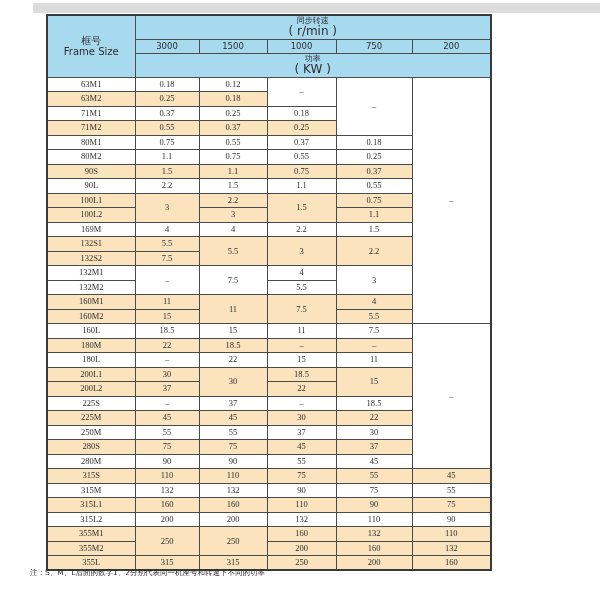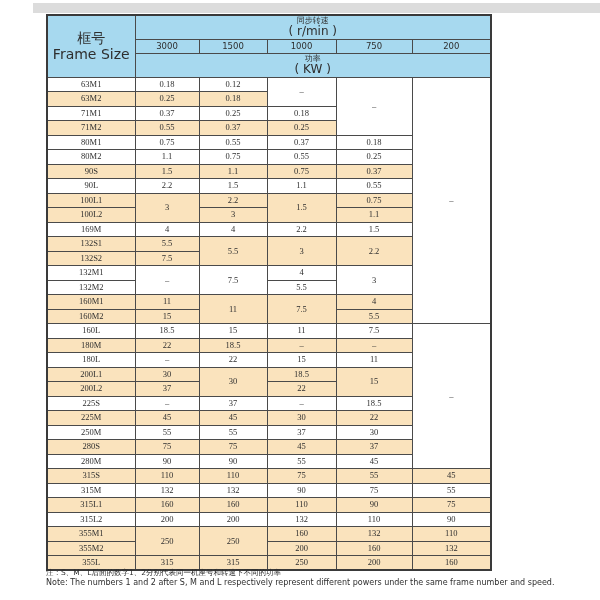--- a/index.html
+++ b/index.html
@@ -43,28 +43,28 @@
     line-height: 1.15;
     overflow: hidden;
   }
   .spec-table thead th { background: var(--header-bg); }
   .hdr-two-line { font-size: 8px; }
   .hdr-two-line .l2 { font-size: 12px; }
   tr.hrow1 { height: 24px; }
   tr.hrow2 { height: 14px; margin-left: 47px; }
   tr.hrow3 { height: 18px; }
   th.speed-hdr { font-size: 8.5px; }
-  th.frame-hdr { font-size: 14px; }
+  th.frame-hdr { font-size: 10px; }
   tbody tr { height: 14.5px; font-family: Liberation Serif, serif; }
   tbody td { font-size: 8.5px; line-height: 1; }
   tr.peach > td { background: var(--row-peach); }
   tr.white > td { background: var(--row-white); }
   .notes {
     position: absolute;
-    left: 46px; top: 568px;
+    left: 30px; top: 568px;
     width: 540px;
   }
   .note-zh { font-size: 7.5px; line-height: 10px; white-space: nowrap; }
   .note-en { font-size: 8px;  line-height: 10px; white-space: nowrap; }
 </style>
 </head>
 <body>
 
 <div class="top-strip"></div>
 
@@ -330,14 +330,13 @@
         <td>315</td>
         <td>250</td>
         <td>200</td>
         <td>160</td>
       </tr>
     </tbody>
 </table>
 
 <div class="notes">
   <div class="note-zh">注：S、M、L后面的数字1、2分别代表同一机座号和转速下不同的功率</div>
-  <div class="note-en">Note: The numbers 1 and 2 after S, M and L respectively represent different powers under the same frame number and speed.</div>
 </div>
 
 </body></html>

